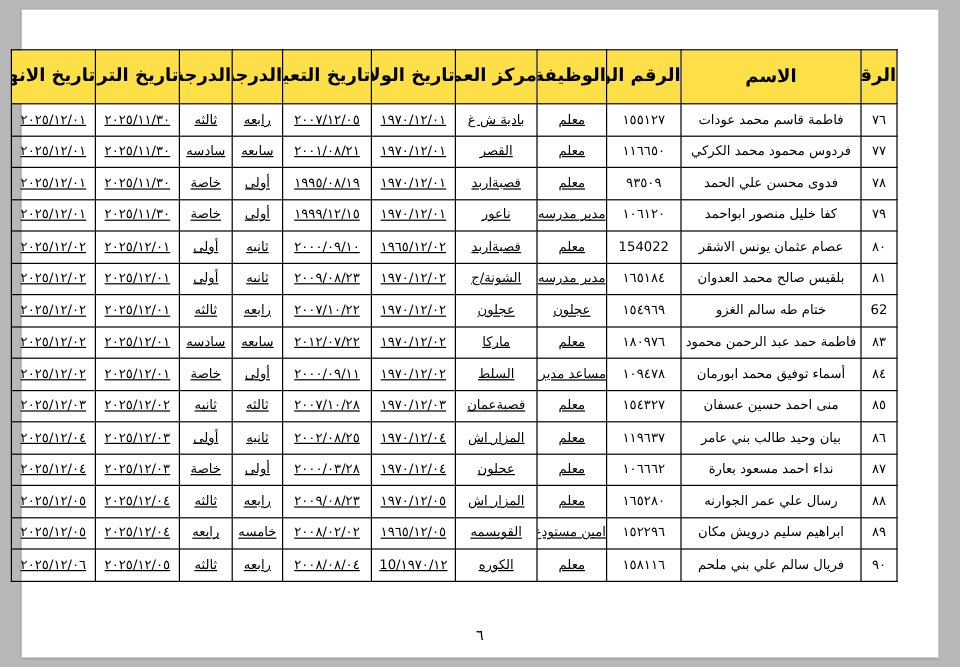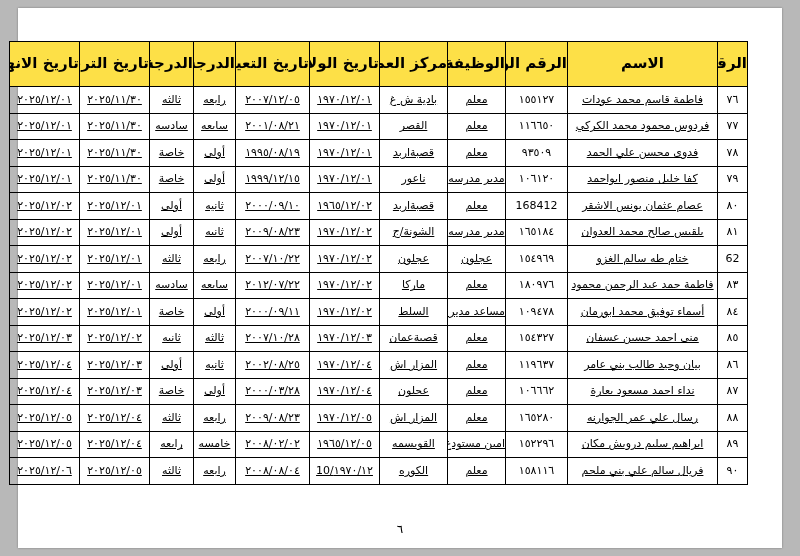--- a/index.html
+++ b/index.html
@@ -67,21 +67,20 @@
 
   th.vert-head {
     font-size: 8px;
     font-weight: bold;
     letter-spacing: 0;
     padding: 0 1px;
   }
   td.name-cell {
     font-size: 12.5px;
     text-align: center;
-    text-decoration: underline;
   }
   td.num-cell {
     font-size: 12px;
   }
   td.small-cell {
     font-size: 9px;
     text-decoration: underline;
   }
   td.date-cell {
     font-size: 11.5px;
@@ -183,21 +182,21 @@
             <td class="date-cell">١٩٧٠/١٢/٠١</td>
             <td class="date-cell">١٩٩٩/١٢/١٥</td>
             <td class="small-cell">أولى</td>
             <td class="small-cell">خاصة</td>
             <td class="date-cell">٢٠٢٥/١١/٣٠</td>
             <td class="date-cell">٢٠٢٥/١٢/٠١</td>
           </tr>
           <tr>
             <td class="idx-cell">٨٠</td>
             <td class="name-cell">عصام عثمان يونس الاشقر</td>
-            <td class="num-cell">168412</td>
+            <td class="num-cell">154022</td>
             <td class="small-cell">معلم</td>
             <td class="small-cell">قصبةاربد</td>
             <td class="date-cell">١٩٦٥/١٢/٠٢</td>
             <td class="date-cell">٢٠٠٠/٠٩/١٠</td>
             <td class="small-cell">ثانيه</td>
             <td class="small-cell">أولى</td>
             <td class="date-cell">٢٠٢٥/١٢/٠١</td>
             <td class="date-cell">٢٠٢٥/١٢/٠٢</td>
           </tr>
           <tr>

